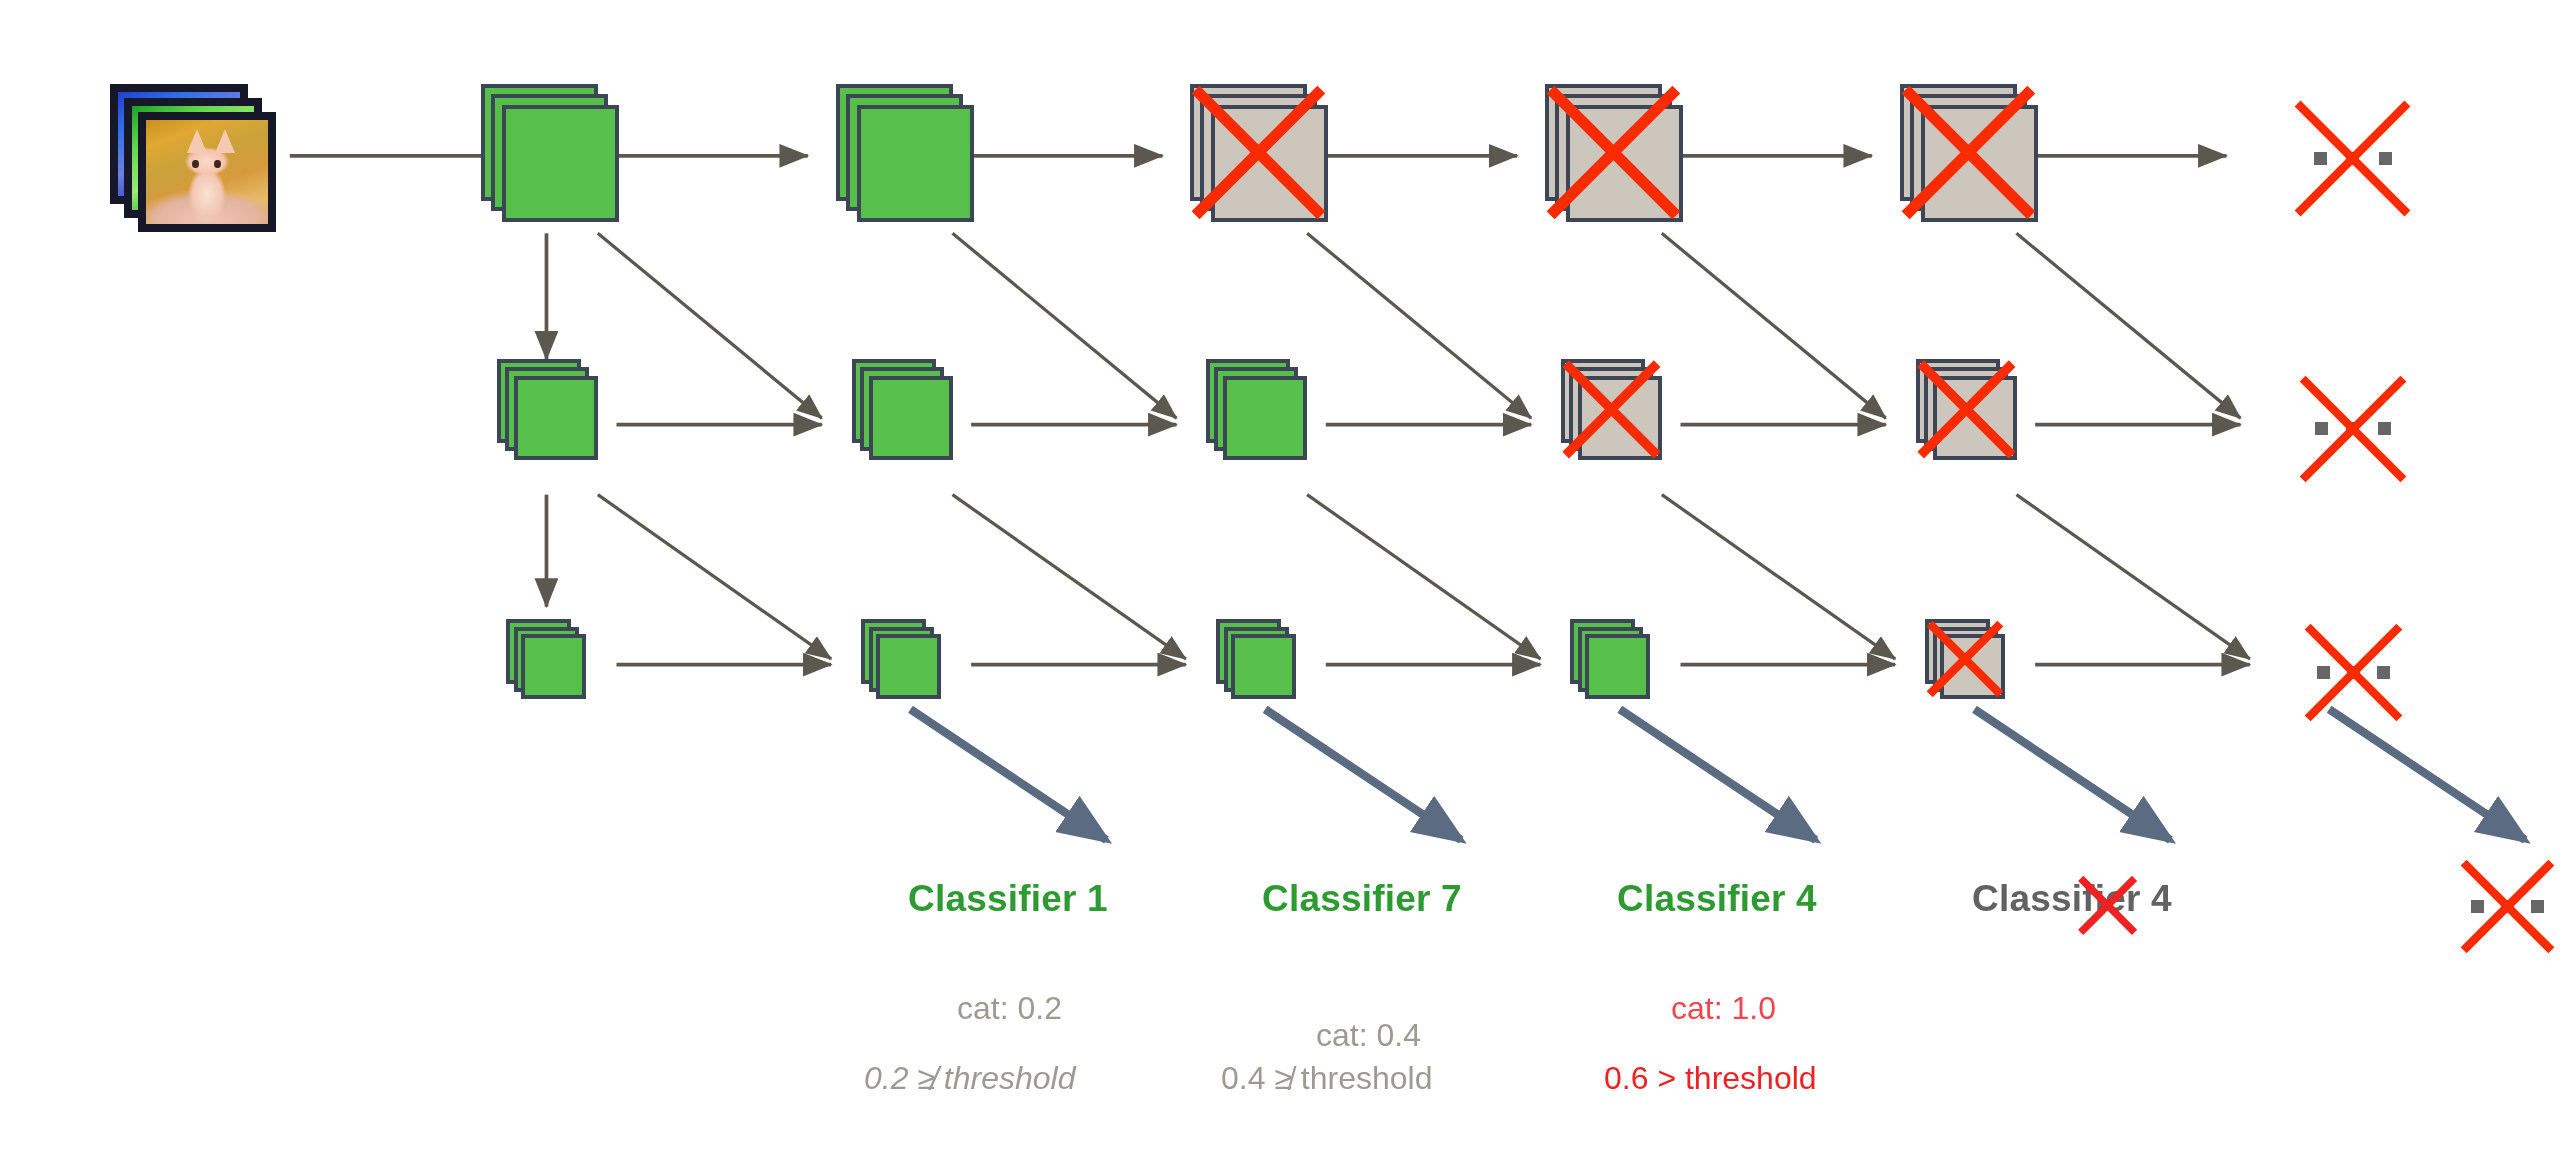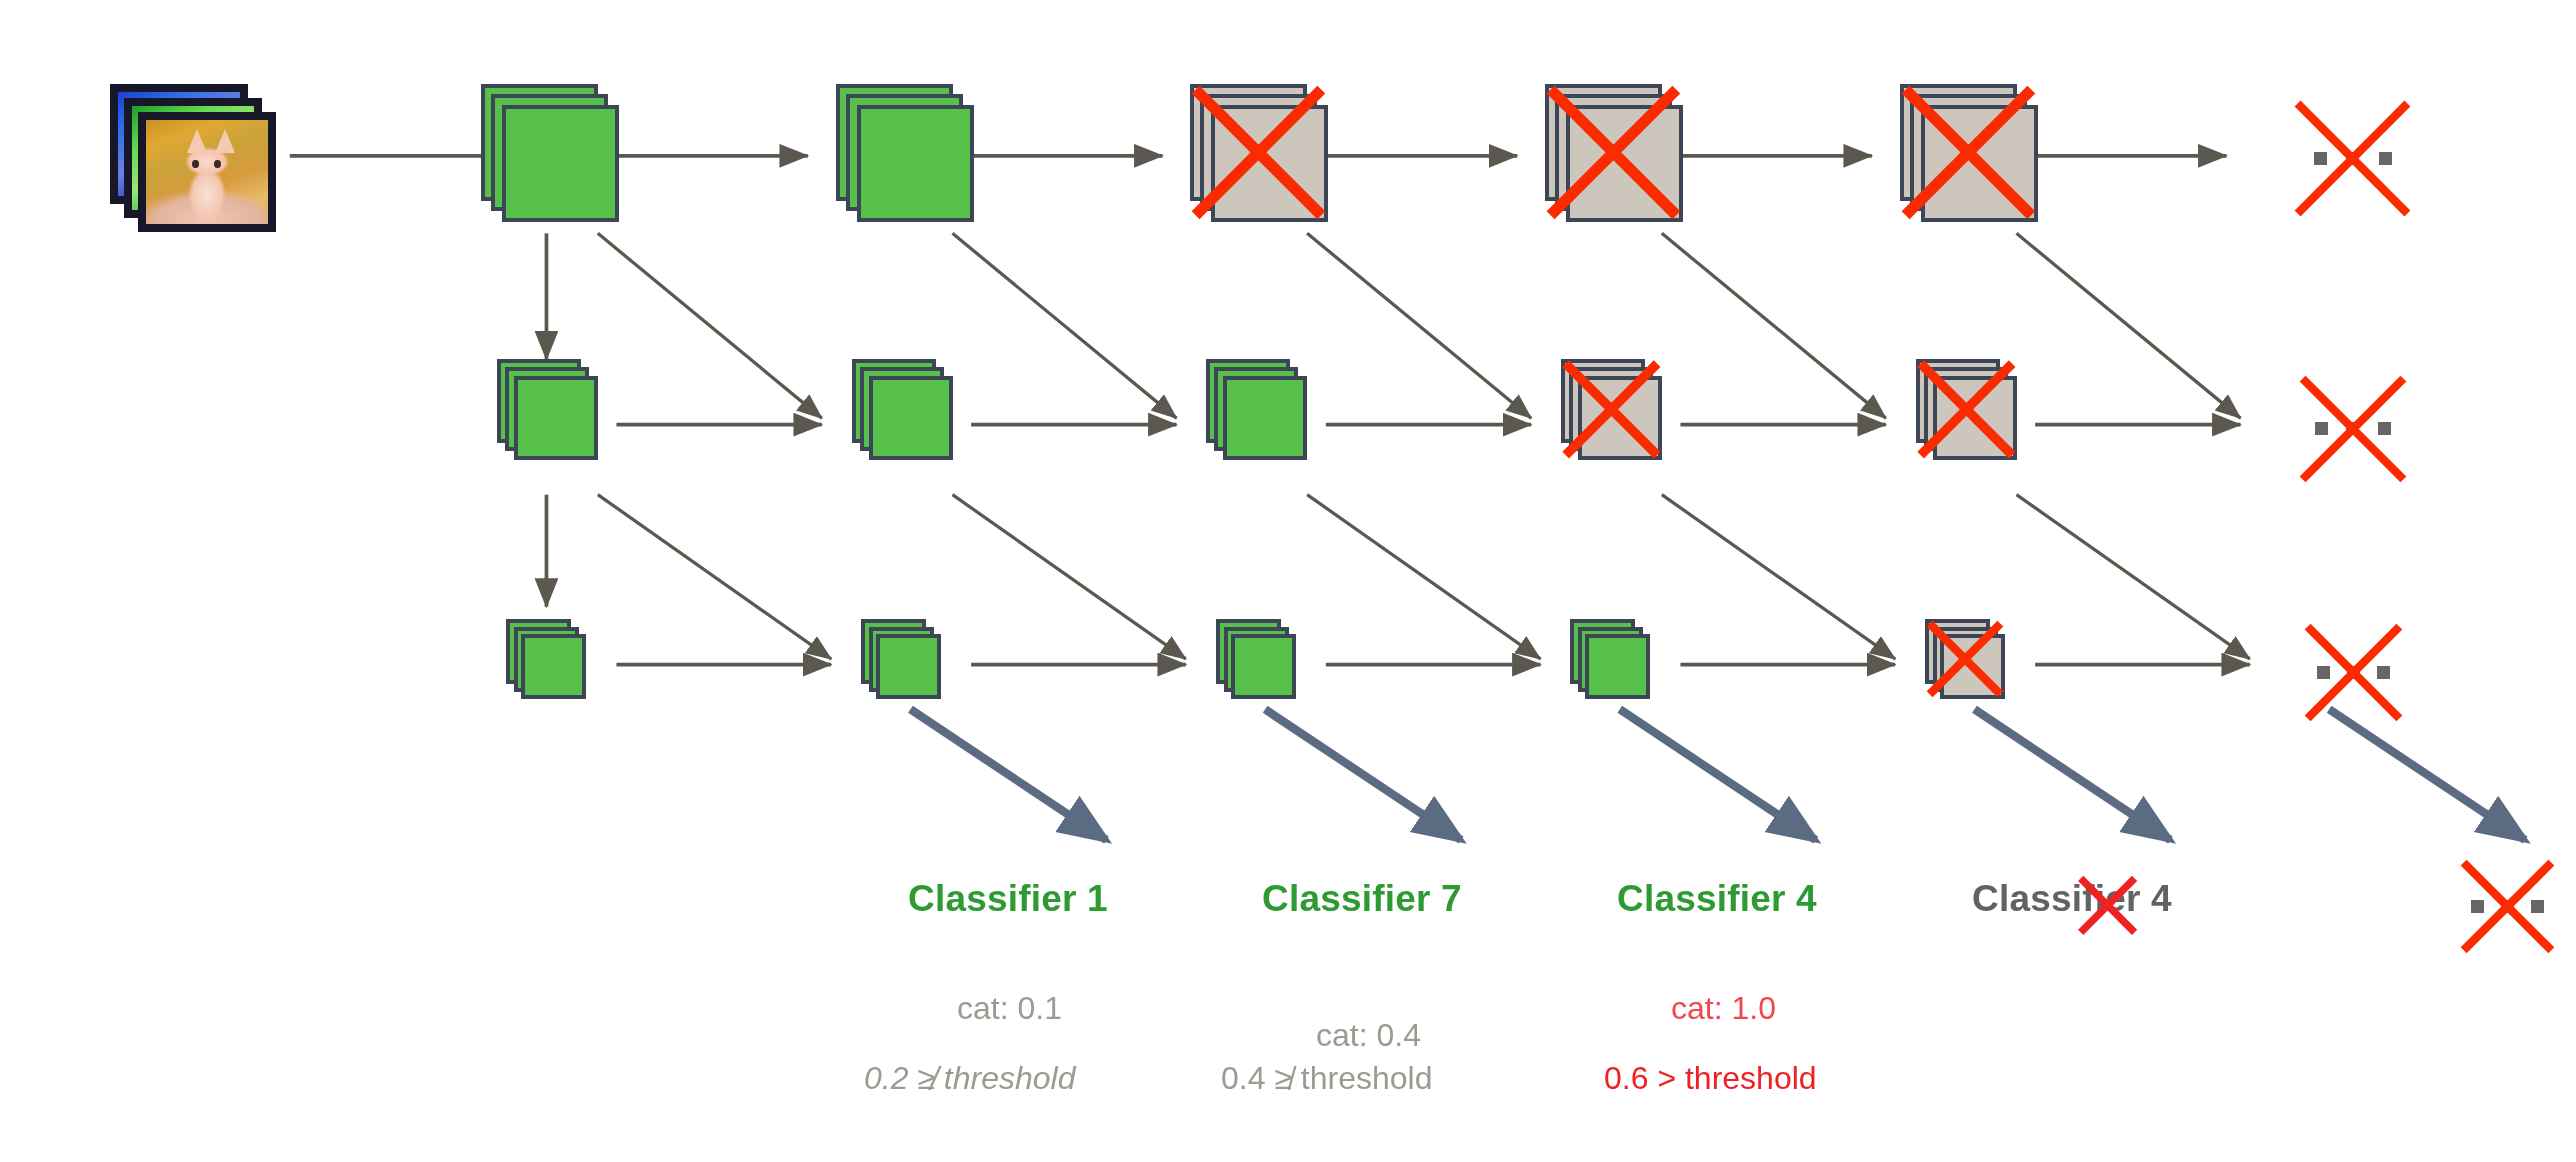--- a/index.html
+++ b/index.html
@@ -309,21 +309,21 @@
     <div class="edot" style="left:45px;top:43px;"></div>
     <div class="edot" style="left:75px;top:43px;"></div>
     <svg class="xmark" width="103" height="98" viewBox="0 0 110 105">
       <g stroke="#fa2b00" stroke-width="9" stroke-linecap="butt">
         <line x1="8" y1="6" x2="102" y2="100"></line>
           <line x1="102" y1="6" x2="8" y2="100"></line>
       </g>
     </svg>
   </div>
 
-  <div class="lbl score" style="left:957px;top:990px;">cat: 0.1</div>
+  <div class="lbl score" style="left:957px;top:990px;">cat: 0.2</div>
   <div class="lbl score" style="left:1316px;top:990px;margin-top:27px;">cat: 0.4</div>
   <div class="lbl score score-red" style="left:1671px;top:990px;">cat: 1.0</div>
 
   <div class="lbl thr" style="left:864px;top:1060px;font-style:italic;">0.2 ≱ threshold</div>
   <div class="lbl thr" style="left:1221px;top:1060px;">0.4 ≱ threshold</div>
   <div class="lbl thr thr-red" style="left:1604px;top:1060px;">0.6 &gt; threshold</div>
 
 </div>
 
 

